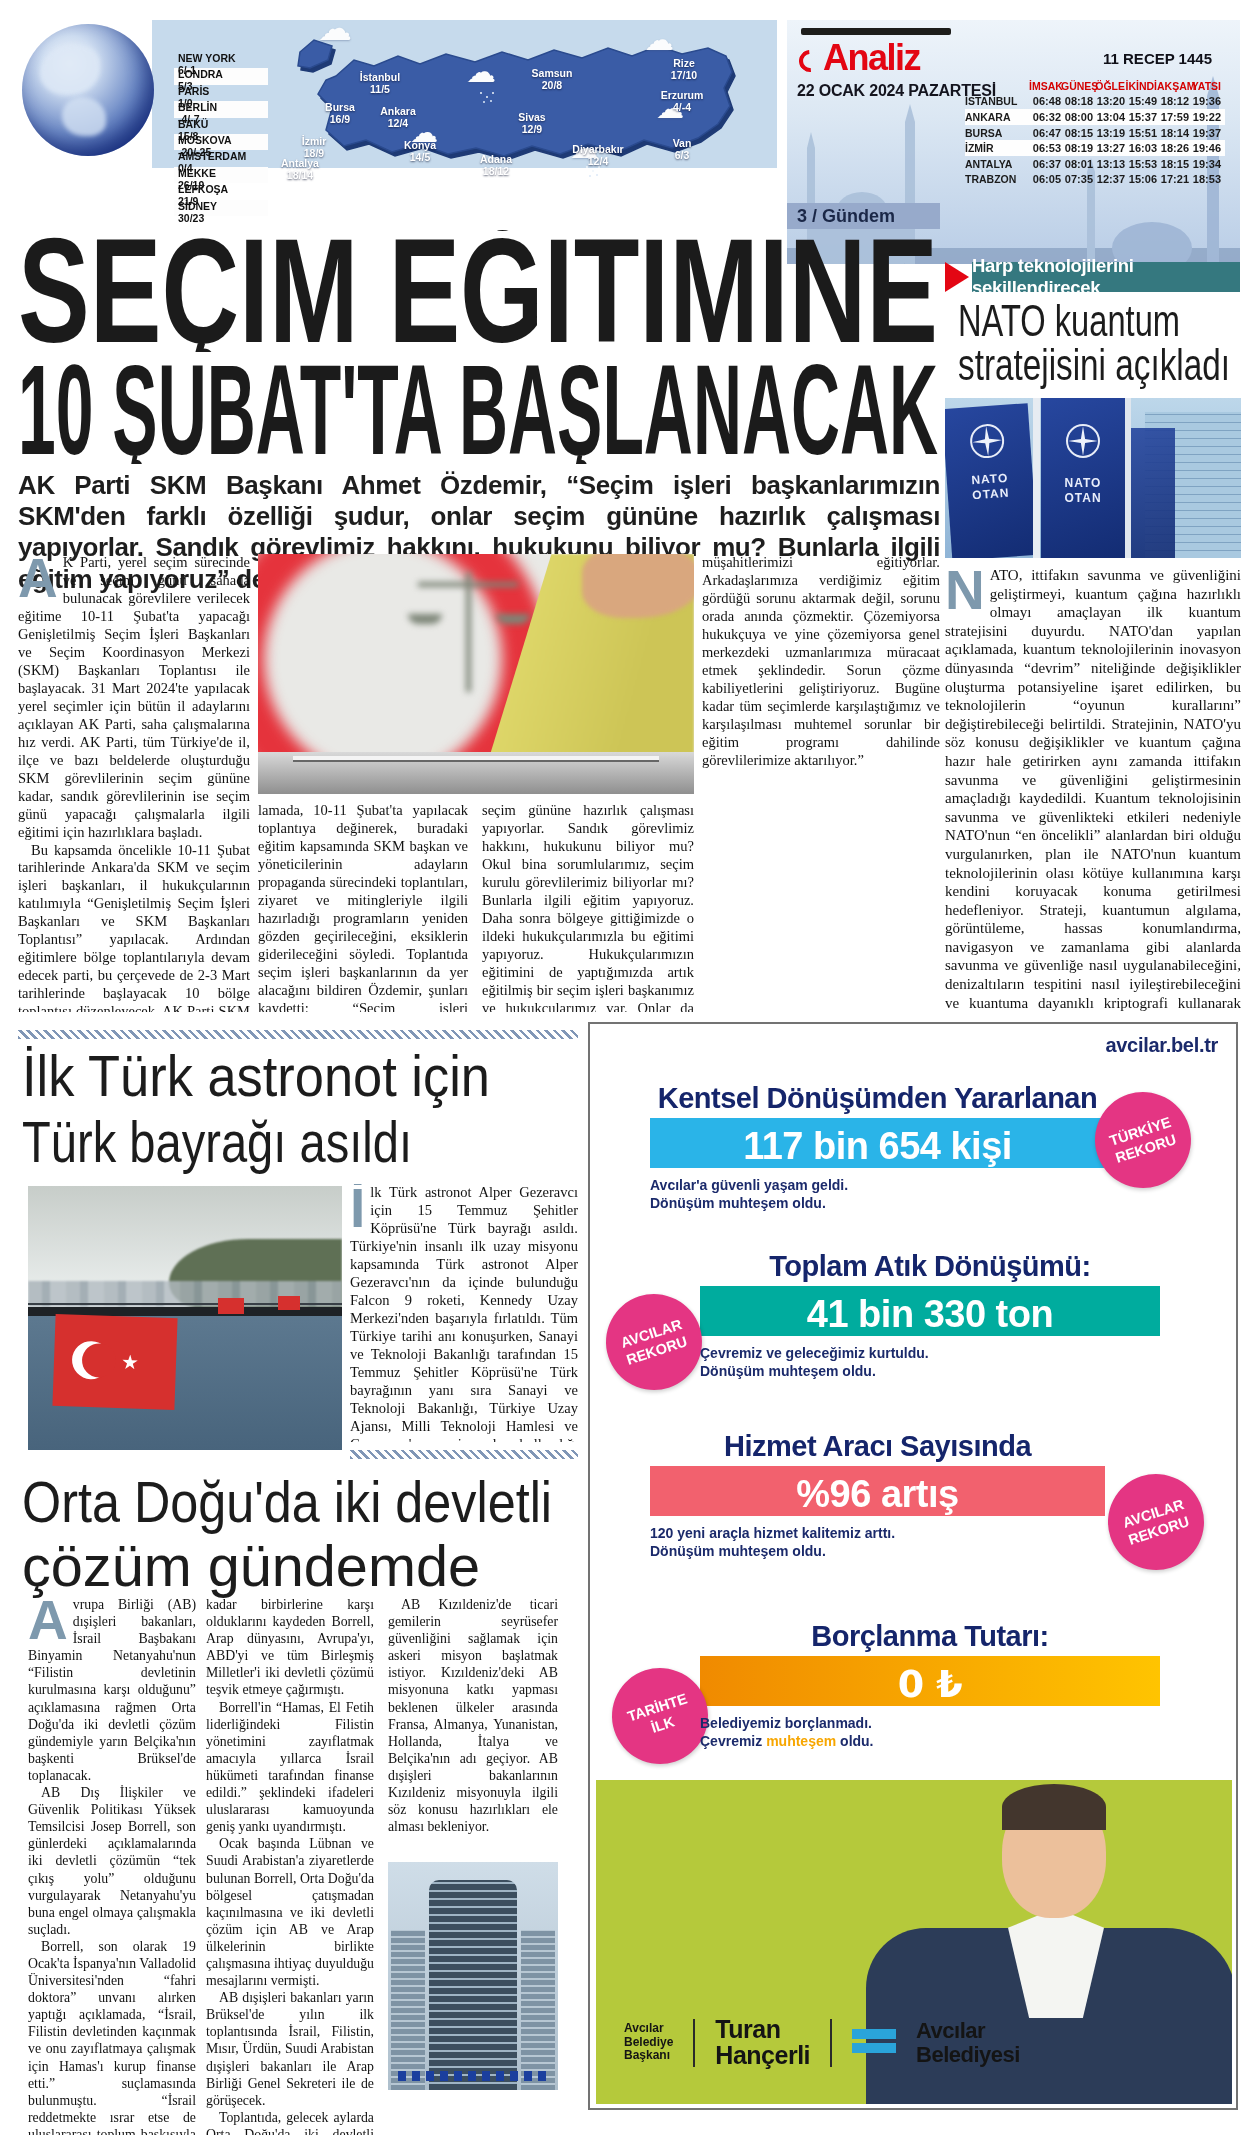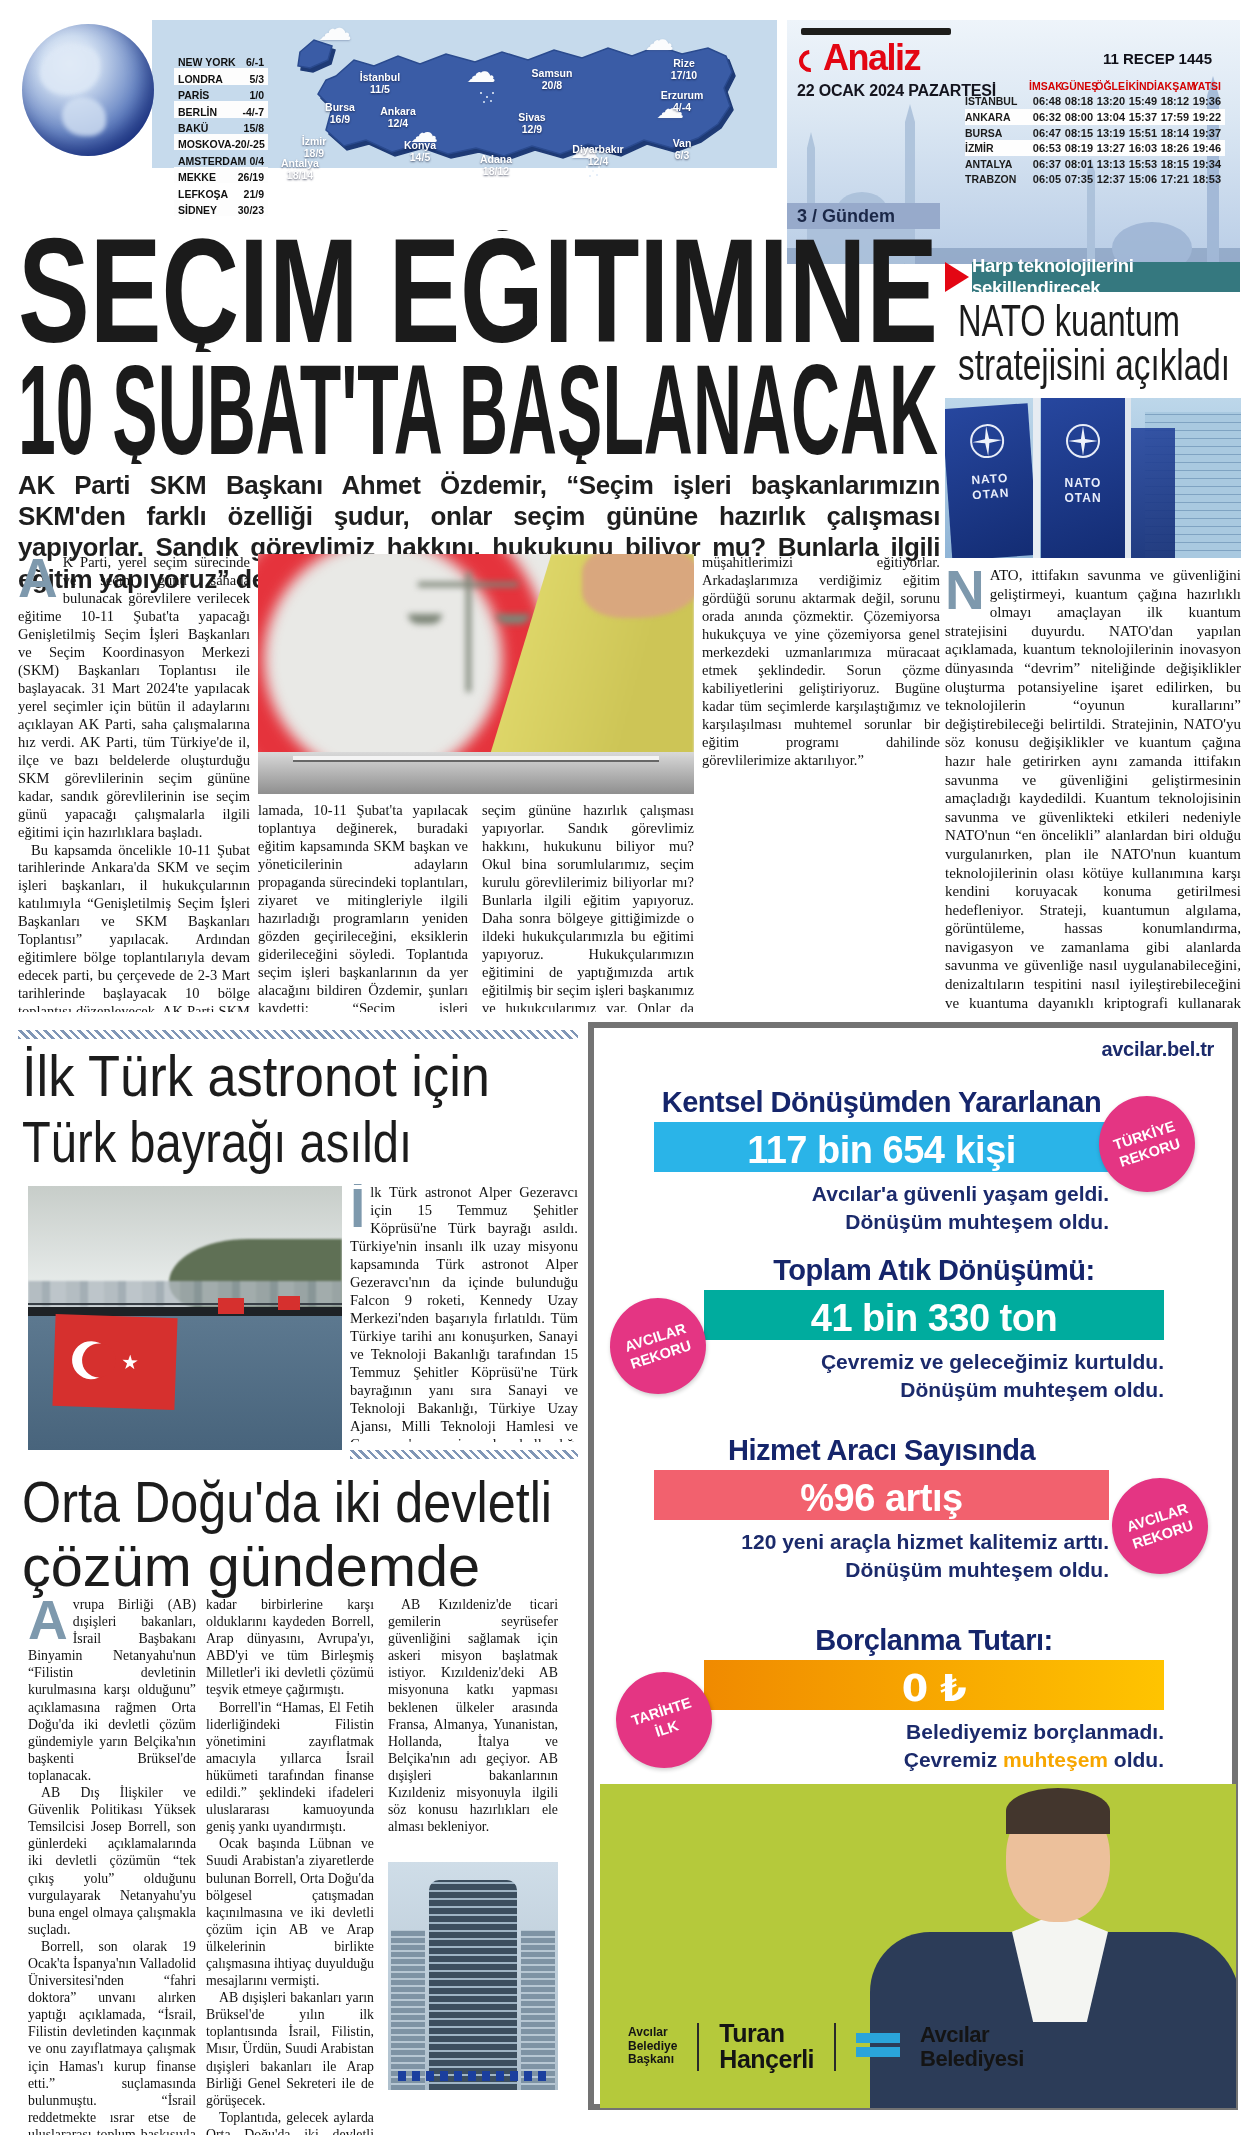--- a/index.html
+++ b/index.html
@@ -10,22 +10,22 @@
 
   
   .band{background:#c6daec;}
   .globe{border-radius:50%;
      background:radial-gradient(circle at 36% 30%, #f6fafd 0%, #cddcf0 22%, #6d8ac6 55%, #24439b 82%, #16307c 100%);
      box-shadow:inset -8px -10px 18px rgba(10,25,90,.45);}
   .globe:before{content:"";position:absolute;left:14%;top:16%;width:45%;height:38%;
      background:#dde8f6;border-radius:60% 40% 55% 45%;filter:blur(2px);opacity:.85;}
   .globe:after{content:"";position:absolute;left:30%;top:55%;width:34%;height:30%;
      background:#d3e1f3;border-radius:50% 60% 40% 55%;filter:blur(2px);opacity:.8;}
-  .wrow{display:flex;justify-content:space-between;align-items:flex-end;
-        font-size:10.5px;font-weight:bold;color:#101010;padding:0 4px;height:16.4px;}
+  .wrow{display:flex;justify-content:space-between;align-items:flex-start;
+        font-size:10.5px;font-weight:bold;color:#101010;padding:0 4px;height:16.4px;flex-direction:column;}
   .wrow.alt{background:#fdfdfd;}
   .maplabel{position:absolute;color:#fff;font-size:10.5px;font-weight:bold;line-height:1.12;
         text-align:center;text-shadow:0 1px 2px rgba(0,10,40,.6);transform:translate(-50%,0);}
   .cloud{position:absolute;color:#fbfcfd;font-family:"DejaVu Sans",sans-serif;
         text-shadow:0 1px 2px rgba(60,80,120,.35);}
   .rain{position:absolute;width:2px;height:2px;border-radius:50%;background:#eef4fb;
         box-shadow:6px 4px 0 #eef4fb,12px 0 0 #eef4fb,3px 9px 0 #dce9f7,10px 8px 0 #dce9f7;}
   .mosquepanel{background:linear-gradient(#eef4fa 0%,#dbe7f3 40%,#b9cde6 100%);overflow:hidden;}
   .brand{color:#e30613;font-weight:bold;font-size:36px;letter-spacing:-1.5px;line-height:1;}
   .brandbar{position:absolute;height:7px;background:#1d1d1b;border-radius:2px;}
@@ -108,26 +108,26 @@
   .eubld{background:linear-gradient(#cfdde8,#aebfcc);overflow:hidden;}
   .eubld .tower{position:absolute;left:24%;right:24%;top:8%;bottom:0;
         background:repeating-linear-gradient(0deg,#3c4e5e 0 6px,#9fb4c4 6px 8px);
         border-radius:10px 10px 0 0;}
   .eubld .wing{position:absolute;top:30%;bottom:0;width:20%;
         background:repeating-linear-gradient(0deg,#7e93a4 0 5px,#b7c7d3 5px 7px);}
   .eubld .flags{position:absolute;left:6%;right:6%;bottom:4%;height:10px;
         background:repeating-linear-gradient(90deg,#1b3f9e 0 8px,transparent 8px 14px);}
 
   
-  .adpanel{background:#fff;border:6px solid #737373;}
+  .adpanel{background:#fff;border:2px solid #737373;}
   .adsite{color:#1b2a6b;font-weight:bold;font-size:20px;letter-spacing:-0.3px;}
   .adtitle{color:#15256b;font-weight:bold;font-size:29px;text-align:center;letter-spacing:-0.5px;}
   .adbar{display:flex;align-items:flex-end;justify-content:center;color:#fff;
         font-weight:bold;font-size:38px;letter-spacing:-0.5px;}
-  .adcap{color:#1b2a6b;font-weight:bold;font-size:21px;text-align:right;line-height:1.32;}
+  .adcap{color:#1b2a6b;font-weight:bold;font-size:14px;text-align:left;line-height:1.32;}
   .badge{border-radius:50%;background:#e43583;color:#fff;display:flex;flex-direction:column;
         align-items:center;justify-content:center;font-weight:bold;font-size:14.5px;line-height:1.25;
         transform:rotate(-18deg);box-shadow:0 2px 4px rgba(0,0,0,.2);text-align:center;}
   .greenblk{background:#b5c93b;overflow:hidden;}
   .person .head{position:absolute;width:104px;height:126px;border-radius:48% 48% 46% 46%;
         background:#ecc09b;}
   .person .hair{position:absolute;width:104px;height:46px;border-radius:50% 50% 0 0;
         background:#43362d;}
   .person .suit{position:absolute;background:#2c3c58;border-radius:60px 70px 0 0;}
   .person .shirt{position:absolute;background:#f4f5f2;clip-path:polygon(50% 0,100% 18%,78% 100%,22% 100%,0 18%);}

